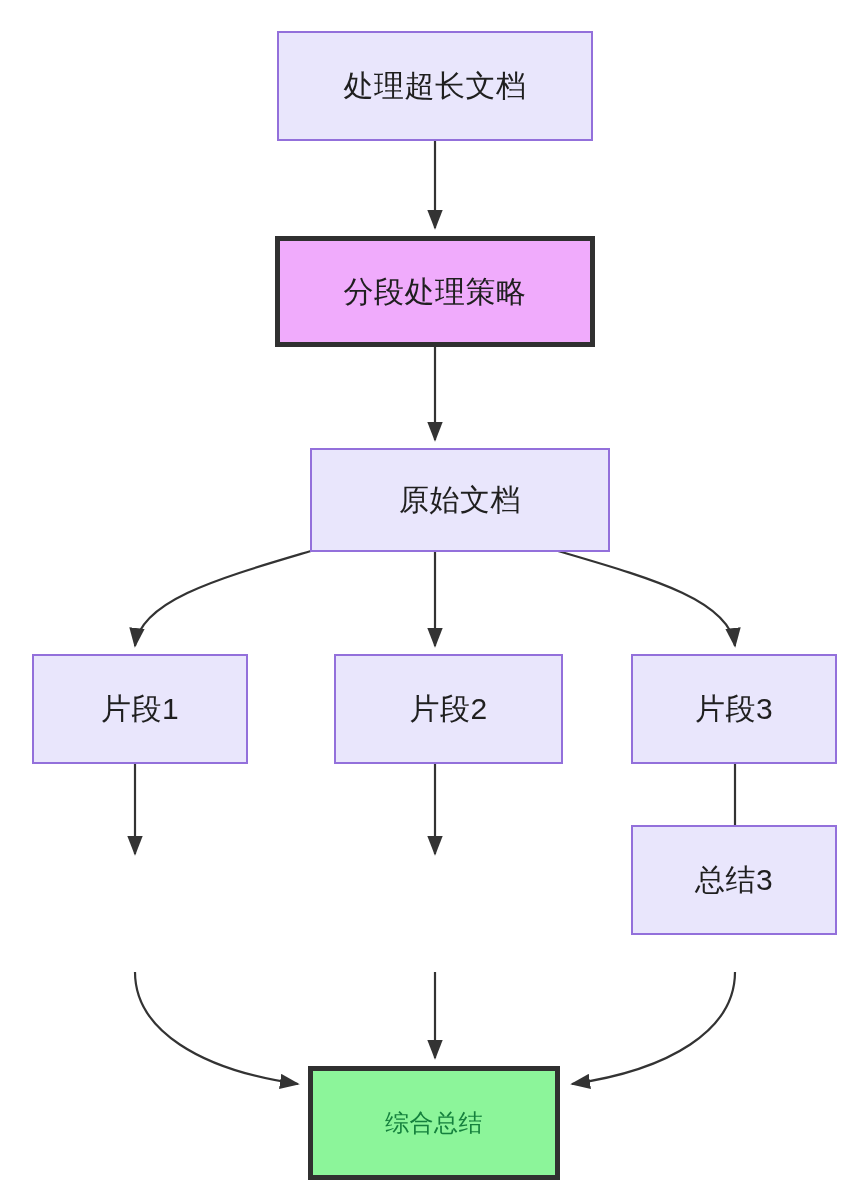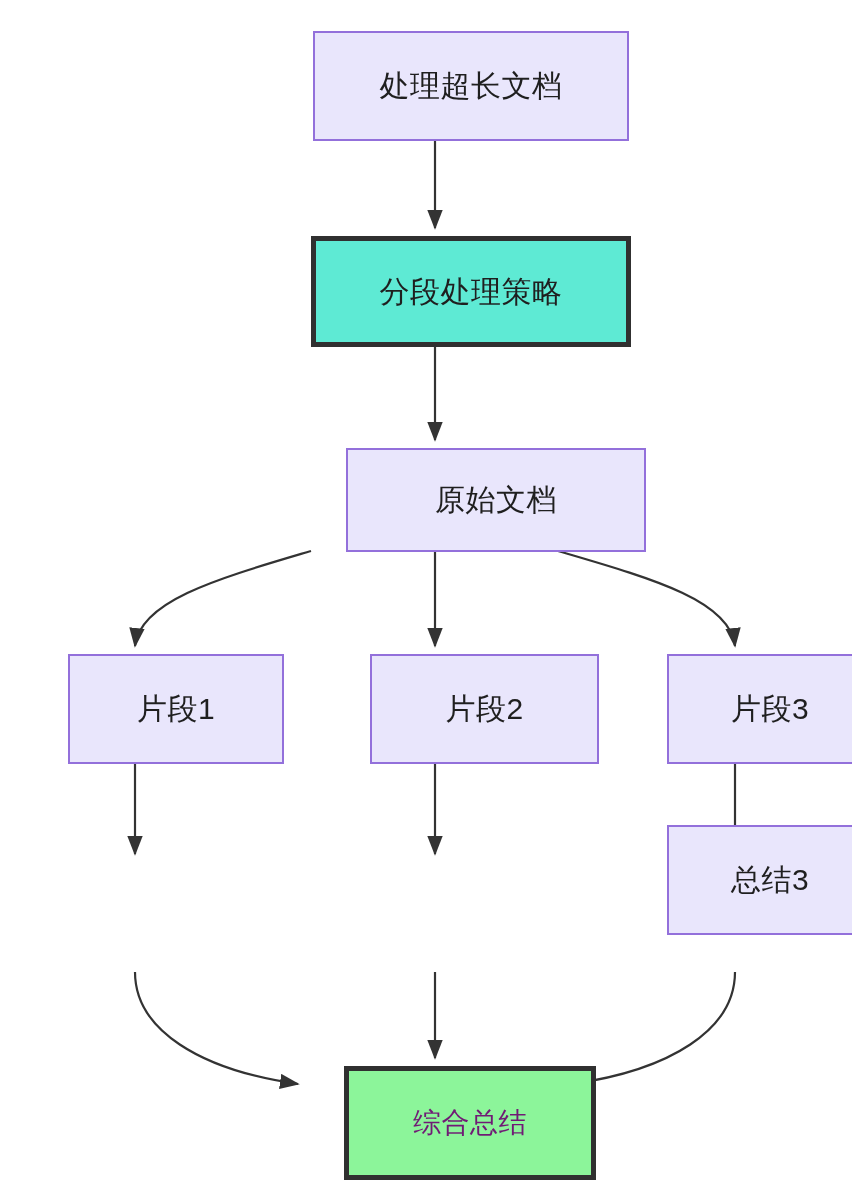--- a/index.html
+++ b/index.html
@@ -27,47 +27,46 @@
   }
   .node {
     position: absolute;
     box-sizing: border-box;
     display: flex;
     align-items: center;
     justify-content: center;
     text-align: center;
     line-height: 1.2;
     letter-spacing: 0.5px;
-    margin-left: 36px;
   }
   .node-label {
     display: block;
     white-space: nowrap;
   }
   
   .node.kind-default {
     background: #e9e6fc;
     border: 2px solid #9370db;
     color: #1f1f1f;
     font-size: 30px;
   }
   
   .node.kind-strategy {
-    background: #5eead4;
+    background: #f0abfc;
     border: 5px solid #303030;
     color: #1f1f1f;
     font-size: 30px;
     align-items: center;
   }
   
   .node.kind-final {
     background: #8cf59a;
     border: 5px solid #303030;
-    color: #701a75;
-    font-size: 28px;
+    color: #15803d;
+    font-size: 24px;
   }
 
   
   #node-long-doc      { left: 277px; top: 31px;   width: 316px; height: 110px; }
   #node-strategy      { left: 275px; top: 236px;  width: 320px; height: 111px; }
   #node-source-doc    { left: 310px; top: 448px;  width: 300px; height: 104px; }
   #node-chunk-1       { left: 32px;  top: 654px;  width: 216px; height: 110px; }
   #node-chunk-2       { left: 334px; top: 654px;  width: 229px; height: 110px; }
   #node-chunk-3       { left: 631px; top: 654px;  width: 206px; height: 110px; }
   #node-summary-1     { left: 32px;  top: 862px;  width: 206px; height: 110px; }

